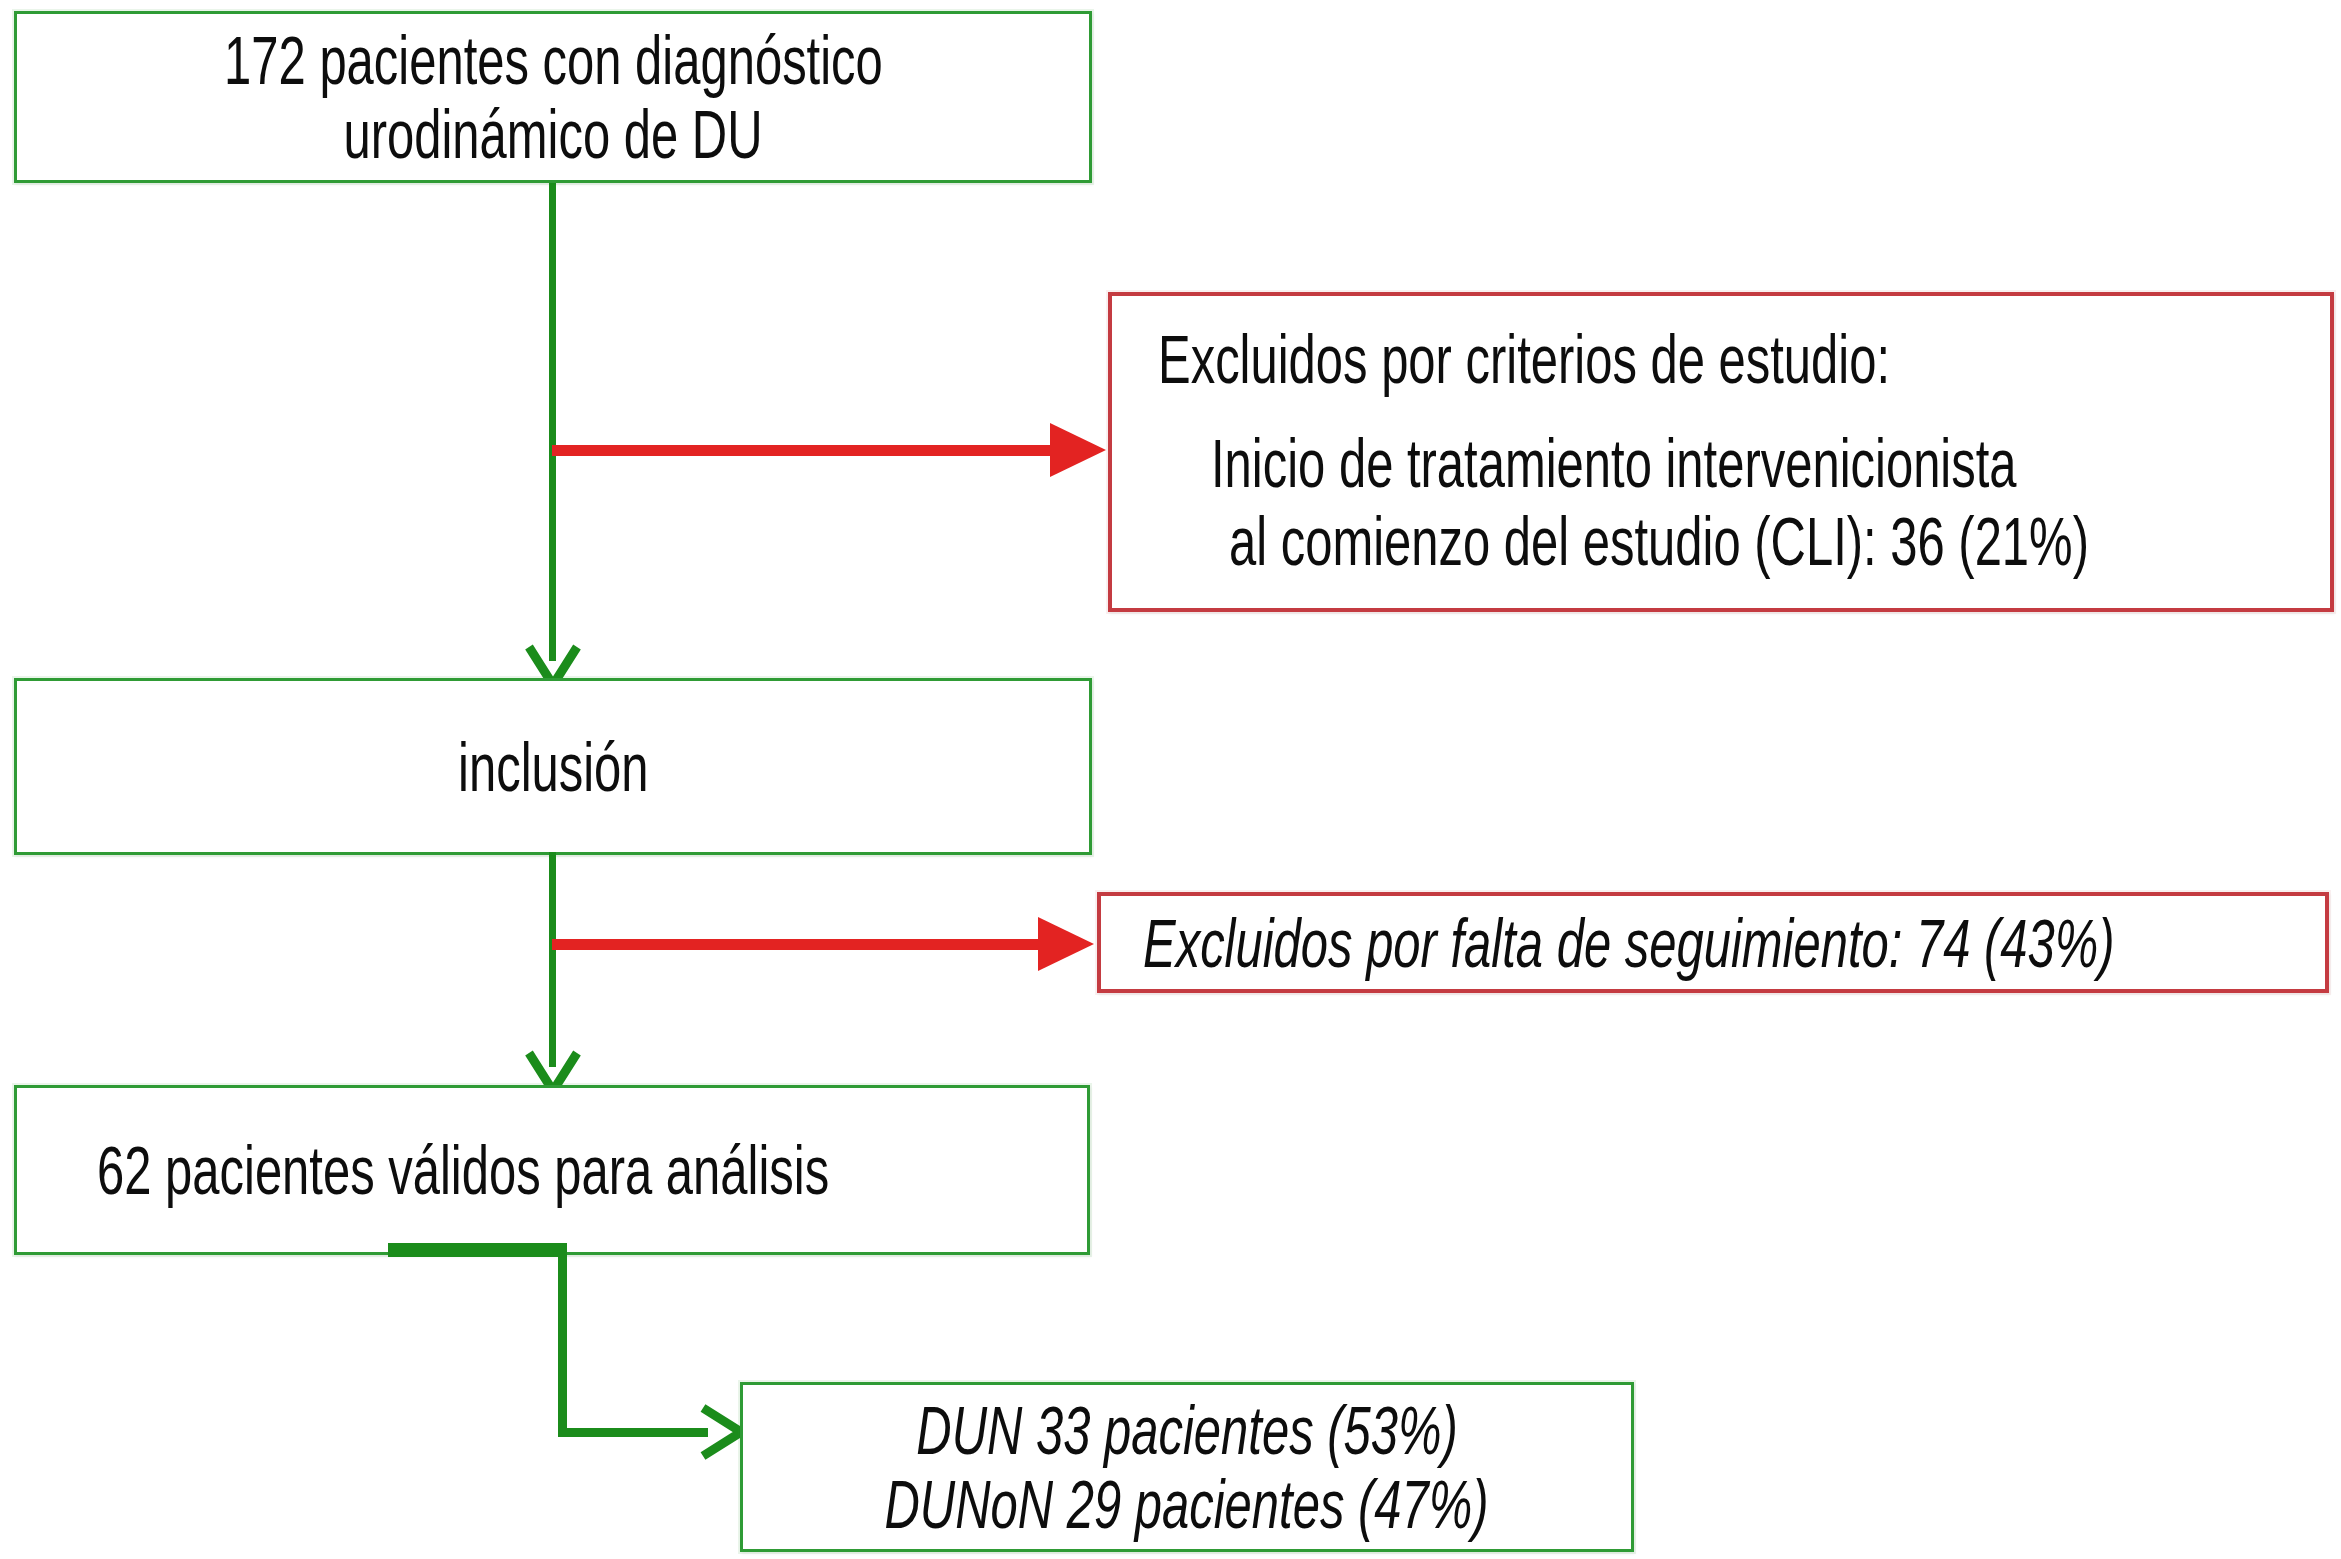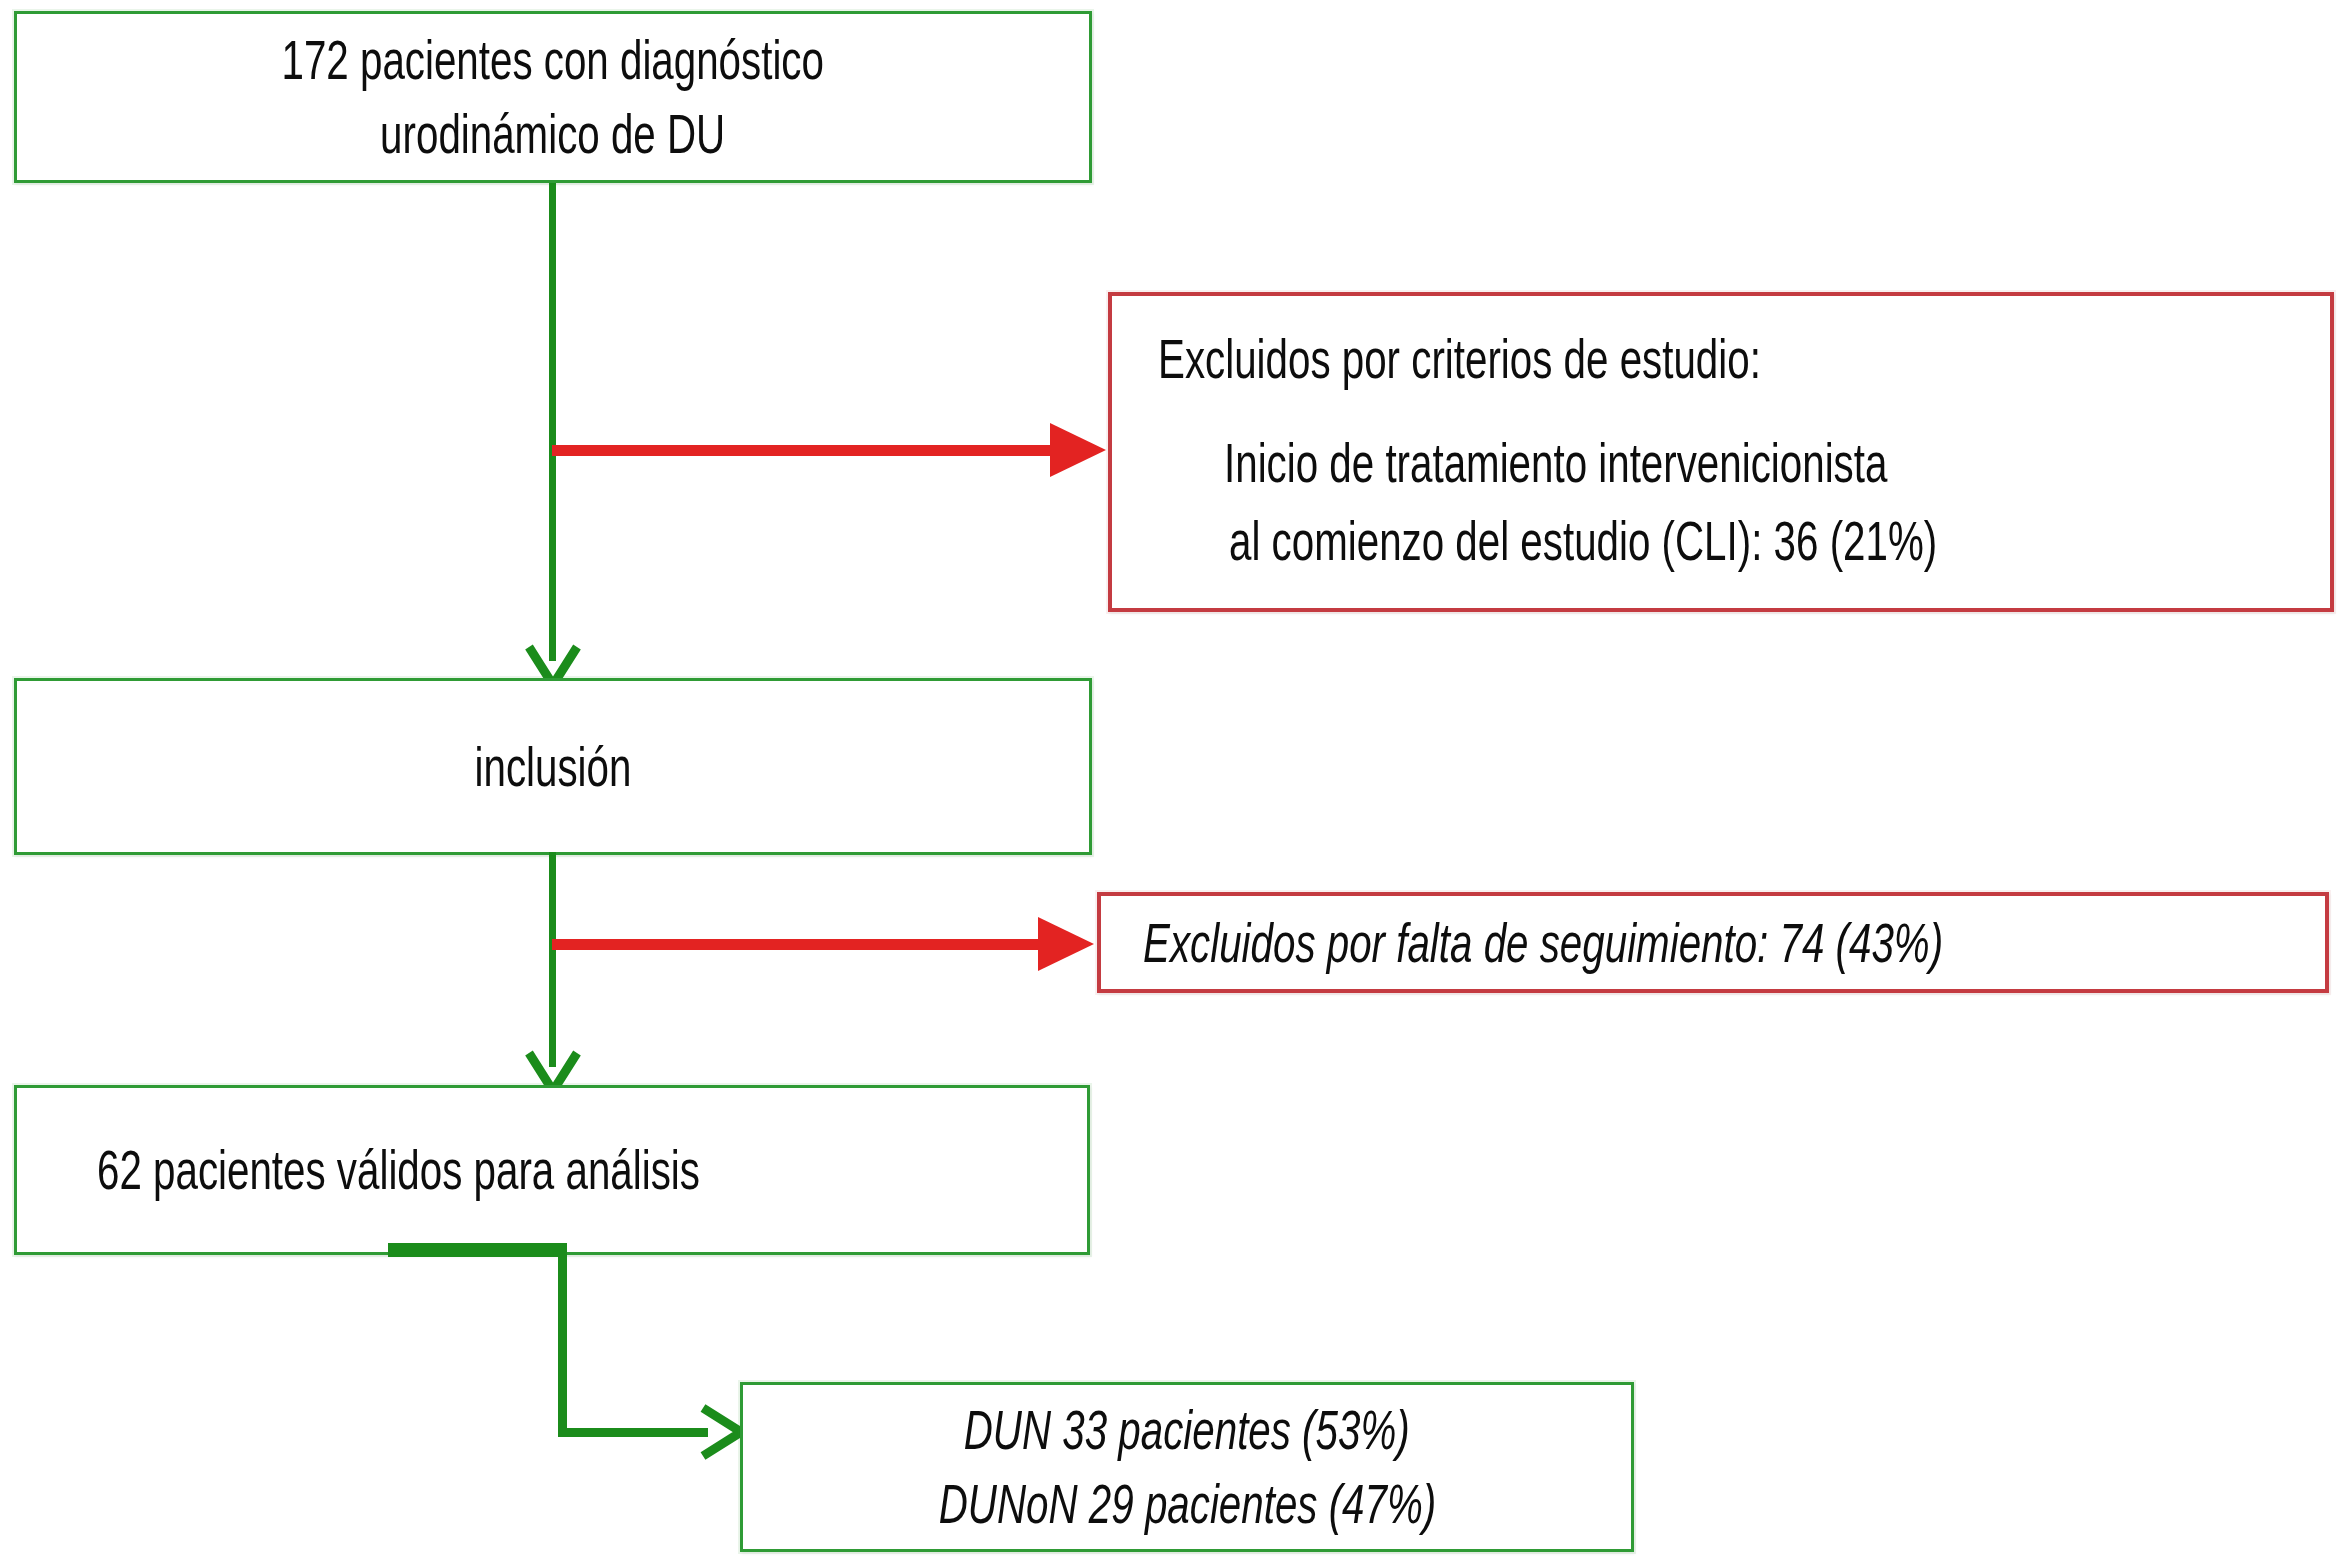--- a/index.html
+++ b/index.html
@@ -21,21 +21,21 @@
     display:flex; flex-direction:column; justify-content:center;
   }
   .rbox {
     position:absolute;
     background:#ffffff;
     border:4px solid #c43b41;
     box-shadow:0 0 0 2px rgba(196,59,65,0.08), 1px 2px 3px rgba(0,0,0,0.06);
   }
   
   .line {
-    font-size:56px;
+    font-size:68px;
     line-height:74px;
     white-space:nowrap;
     text-align:center;
   }
   .line.left { text-align:left; }
   .t  { display:inline-block; transform:scaleX(0.72); transform-origin:center center; }
   .tl { display:inline-block; transform:scaleX(0.72); transform-origin:left center; }
   
   .vline-green { position:absolute; width:7px;  background:#1b8c1b; }
   .hline-green { position:absolute; height:9px; background:#1b8c1b; }
@@ -63,21 +63,21 @@
   <div class="vline-green" style="left:549px; top:183px; height:478px;"></div>
   <svg class="chev" style="left:524px; top:644px;" width="58" height="46" viewBox="0 0 58 46">
     <polyline points="5,3 29,41 53,3" fill="none" stroke="#1b8c1b" stroke-width="9"></polyline>
   </svg>
 
   <div class="hline-red" style="left:552px; top:445px; width:505px;"></div>
   <div class="red-head" style="left:1050px; top:423px;"></div>
 
   <div class="rbox" style="left:1108px; top:292px; width:1226px; height:320px;">
     <div class="line left" style="margin:26px 0 0 46px;"><span class="tl">Excluidos por criterios de estudio:</span></div>
-    <div class="line left" style="margin:30px 0 0 112px;"><span class="tl">Inicio de tratamiento intervenicionista</span></div>
+    <div class="line left" style="margin:30px 0 0 74px;text-align:right;"><span class="tl">Inicio de tratamiento intervenicionista</span></div>
     <div class="line left" style="margin:4px 0 0 117px;"><span class="tl">al comienzo del estudio (CLI): 36 (21%)</span></div>
   </div>
 
   <div class="gbox" style="left:14px; top:678px; width:1078px; height:177px;">
     <div class="line"><span class="t">inclusión</span></div>
   </div>
 
   <div class="vline-green" style="left:549px; top:852px; height:215px;"></div>
   <svg class="chev" style="left:524px; top:1050px;" width="58" height="46" viewBox="0 0 58 46">
     <polyline points="5,3 29,41 53,3" fill="none" stroke="#1b8c1b" stroke-width="9"></polyline>

